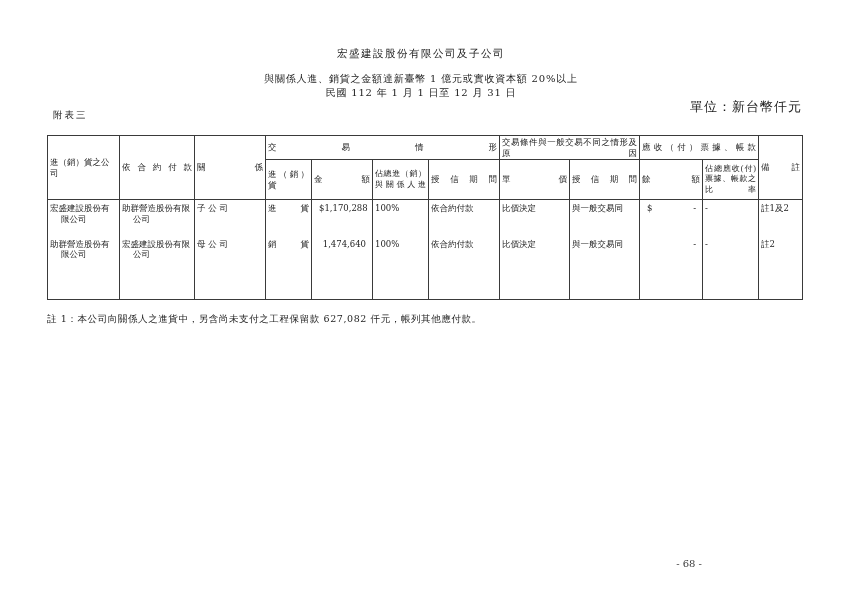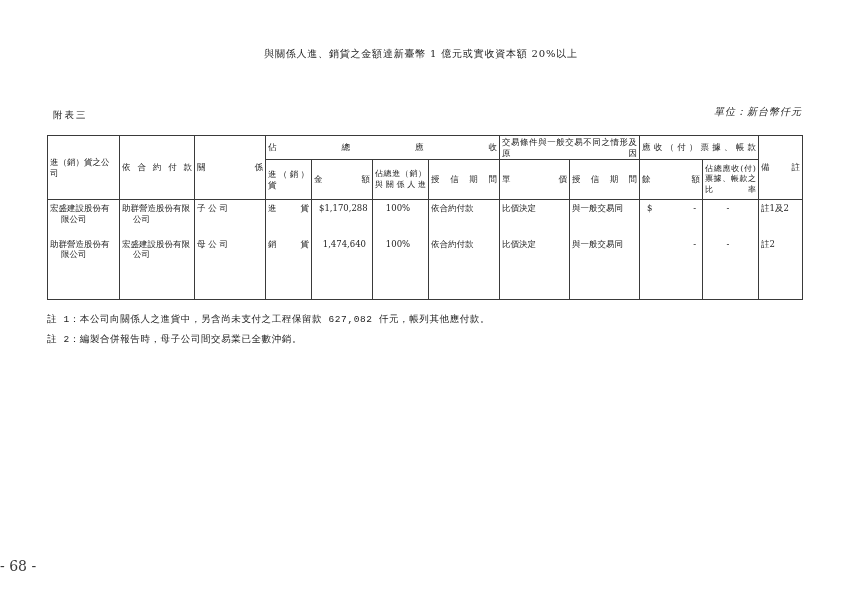--- a/index.html
+++ b/index.html
@@ -10,21 +10,21 @@
     position: relative;
     font-family: "DejaVu Serif", serif;
     color: #1c1c1c;
     -webkit-font-smoothing: antialiased;
   }
   .titles { position: absolute; top: 47px; left: 0; width: 842px; text-align: center; }
   .title-line1 { font-size: 10.5px; letter-spacing: 1.5px; margin-bottom: 11px; }
   .title-line2 { font-size: 10px;  letter-spacing: 0.8px; }
   .title-line3 { font-size: 10px;  letter-spacing: 0.8px; }
   .meta-left  { position: absolute; left: 53px;  top: 109px; font-size: 9.5px; letter-spacing: 2px; }
-  .meta-right { position: absolute; right: 40px; top: 105px; font-size: 10px; letter-spacing: 1px; font-style: italic; }
+  .meta-right { position: absolute; right: 40px; top: 98px; font-size: 13px; letter-spacing: 1px; }
 
   table.main {
     position: absolute; left: 47px; top: 135px;
     width: 755px;
     border-collapse: collapse;
     table-layout: fixed;
     border: 1px solid #3a3a3a;
   }
   th, td {
     font-weight: normal;
@@ -38,38 +38,40 @@
     vertical-align: middle;
   }
   td {
     border-left: 1px solid #3a3a3a;
     border-right: 1px solid #3a3a3a;
     border-top: none; border-bottom: none;
     vertical-align: top;
     padding-top: 3px;
   }
   tr.hdr-group { height: 24px; }
-  tr.hdr-sub   { height: 40px; }
+  tr.hdr-sub   { height: 40px; font-family: Liberation Serif, serif; }
   tr.data-row  { height: 36px; }
   tr.filler    { height: 28px; }
   .jl  { text-align: justify; text-align-last: justify; }
   .ctr { text-align: left; }
   .small { font-size: 8px; line-height: 1.35; }
   .name-cell { padding-left: 13px; text-indent: -11px; padding-right: 2px; }
   .split { display: flex; justify-content: space-between; padding: 0 4px 0 5px; }
-  .rt  { text-align: center; padding-right: 7px; }
+  .rt  { text-align: left; padding-right: 7px; }
   .notes { position: absolute; left: 47px; top: 313px; font-size: 9.5px; letter-spacing: 0.6px; }
-  .notes div { margin-bottom: 7px; font-family: Liberation Mono, monospace; }
-  .page-number { position: absolute; top: 558px; left: 0; width: 702px; text-align: left; font-size: 14px; color: #3a3a3a; }
+  .notes div { margin-bottom: 7px; }
+  .page-number { position: absolute; top: 558px; left: 0; width: 702px; text-align: right; font-size: 10px; color: #3a3a3a; }
 </style>
 </head>
 <body>
 
 <div class="titles">
+  <div class="title-line1">宏盛建設股份有限公司及子公司</div>
   <div class="title-line2">與關係人進、銷貨之金額達新臺幣 1 億元或實收資本額 20%以上</div>
+  <div class="title-line3">民國 112 年 1 月 1 日至 12 月 31 日</div>
 </div>
 
 <div class="meta-left">附表三</div>
 <div class="meta-right">單位：新台幣仟元</div>
 
 <table class="main">
   <colgroup>
     <col style="width:72px">
       <col style="width:75px">
       <col style="width:71px">
@@ -81,21 +83,21 @@
       <col style="width:70px">
     <col style="width:63px">
       <col style="width:56px">
       <col style="width:44px">
   </colgroup>
   <tbody>
       <tr class="hdr-group">
     <th rowspan="2" class="ctr">進（銷）貨之公司</th>
     <th rowspan="2" class="jl">依合約付款</th>
     <th rowspan="2" class="jl">關係</th>
-    <th colspan="4" class="jl">佔總應收</th>
+    <th colspan="4" class="jl">交易情形</th>
     <th colspan="2" class="jl">交易條件與一般交易不同之情形及原因</th>
     <th colspan="2" class="jl">應收（付）票據、帳款</th>
     <th rowspan="2" class="jl">備註</th>
   </tr>
   <tr class="hdr-sub">
     <th class="jl">進（銷）貨</th>
     <th class="jl">金額</th>
     <th class="jl small">佔總進（銷）與關係人進</th>
     <th class="jl">授信期間</th>
     <th class="jl">單價</th>
@@ -166,16 +168,15 @@
     <td></td>
         <td></td>
     <td></td>
         <td></td>
   </tr>
 </tbody>
   </table>
 
 <div class="notes">
   <div>註 1：本公司向關係人之進貨中，另含尚未支付之工程保留款 627,082 仟元，帳列其他應付款。</div>
-  <div>註 2：編製合併報告時，母子公司間交易業已全數沖銷。</div>
 </div>
 
 <div class="page-number">- 68 -</div>
 
 </body></html>

